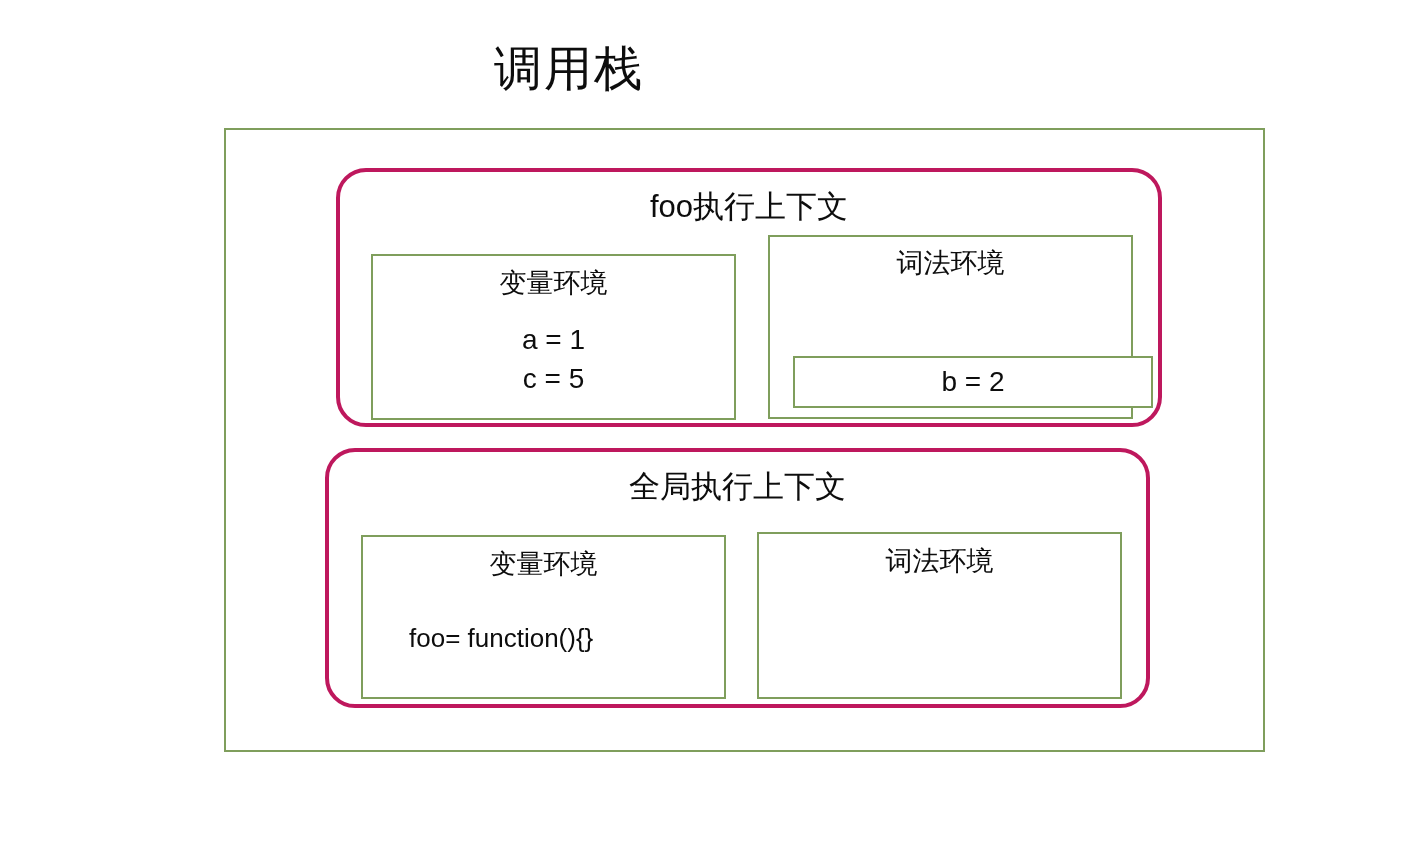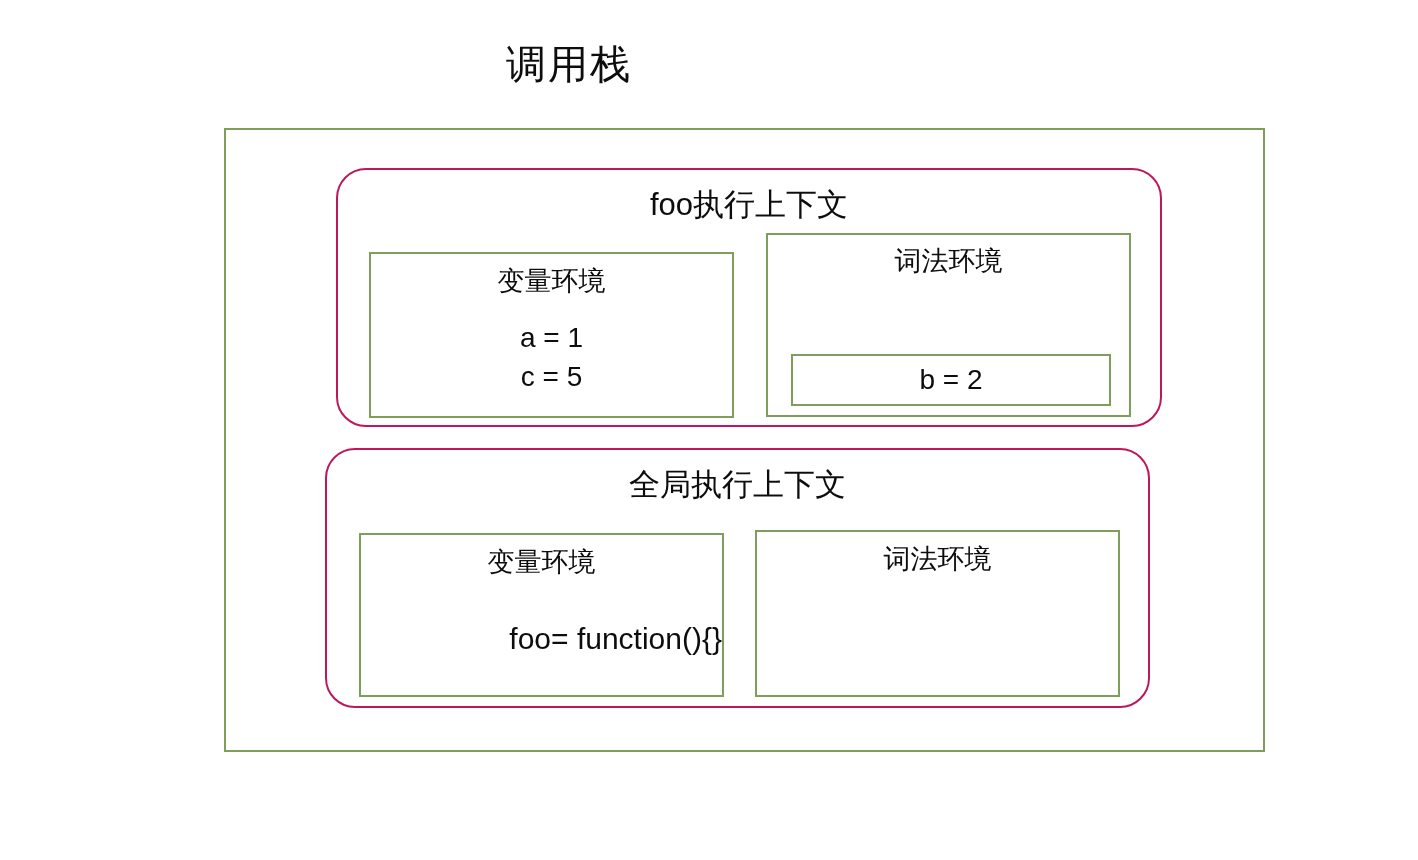--- a/index.html
+++ b/index.html
@@ -16,21 +16,21 @@
     overflow: hidden;
   }
 
   
   .page-title {
     position: absolute;
     left: 0;
     top: 40px;
     width: 1138px;
     text-align: center;
-    font-size: 40px;
+    font-size: 48px;
     line-height: 1.2;
     font-weight: 400;
     letter-spacing: 2px;
     color: #0d0d0d;
   }
 
   
   .stack-frame {
     position: absolute;
     left: 224px;
@@ -38,21 +38,21 @@
     width: 1041px;
     height: 624px;
     border: 2px solid #7f9e5c;
     box-sizing: border-box;
     background: #ffffff;
   }
 
   
   .ctx-box {
     position: absolute;
-    border: 2px solid #be185d;
+    border: 4px solid #be185d;
     border-radius: 30px;
     box-sizing: border-box;
     background: #ffffff;
   }
   .ctx-box.foo {
     left: 110px;   
     top: 38px;     
     width: 826px;  
     height: 259px; 
   }
@@ -141,45 +141,46 @@
     color: #0d0d0d;
   }
   .env-box.foo-var .bindings { top: 64px; }
   .binding-row { white-space: pre; }
 
   
   .code-line {
     position: absolute;
     left: 0;
     width: 100%;
-    text-align: right;
-    font-size: 30px;
+    text-align: left;
+    font-size: 26px;
     line-height: 1.2;
     color: #0d0d0d;
     white-space: pre;
+    padding-left: 46px;
   }
   .env-box.global-var .code-line { top: 86px; }
 
   
   .binding-box {
     position: absolute;
     border: 2px solid #7f9e5c;
     box-sizing: border-box;
     background: #ffffff;
     display: flex;
     align-items: center;
     justify-content: center;
     font-size: 28px;
     color: #0d0d0d;
     white-space: pre;
   }
   .env-box.foo-lex .binding-box {
     left: 23px;    
     top: 119px;    
-    width: 320px;  
+    width: 360px;  
     height: 52px;  
   }
 </style>
 </head>
 <body>
 
 <div class="page-title">调用栈</div>
 
 <div class="stack-frame">
 

